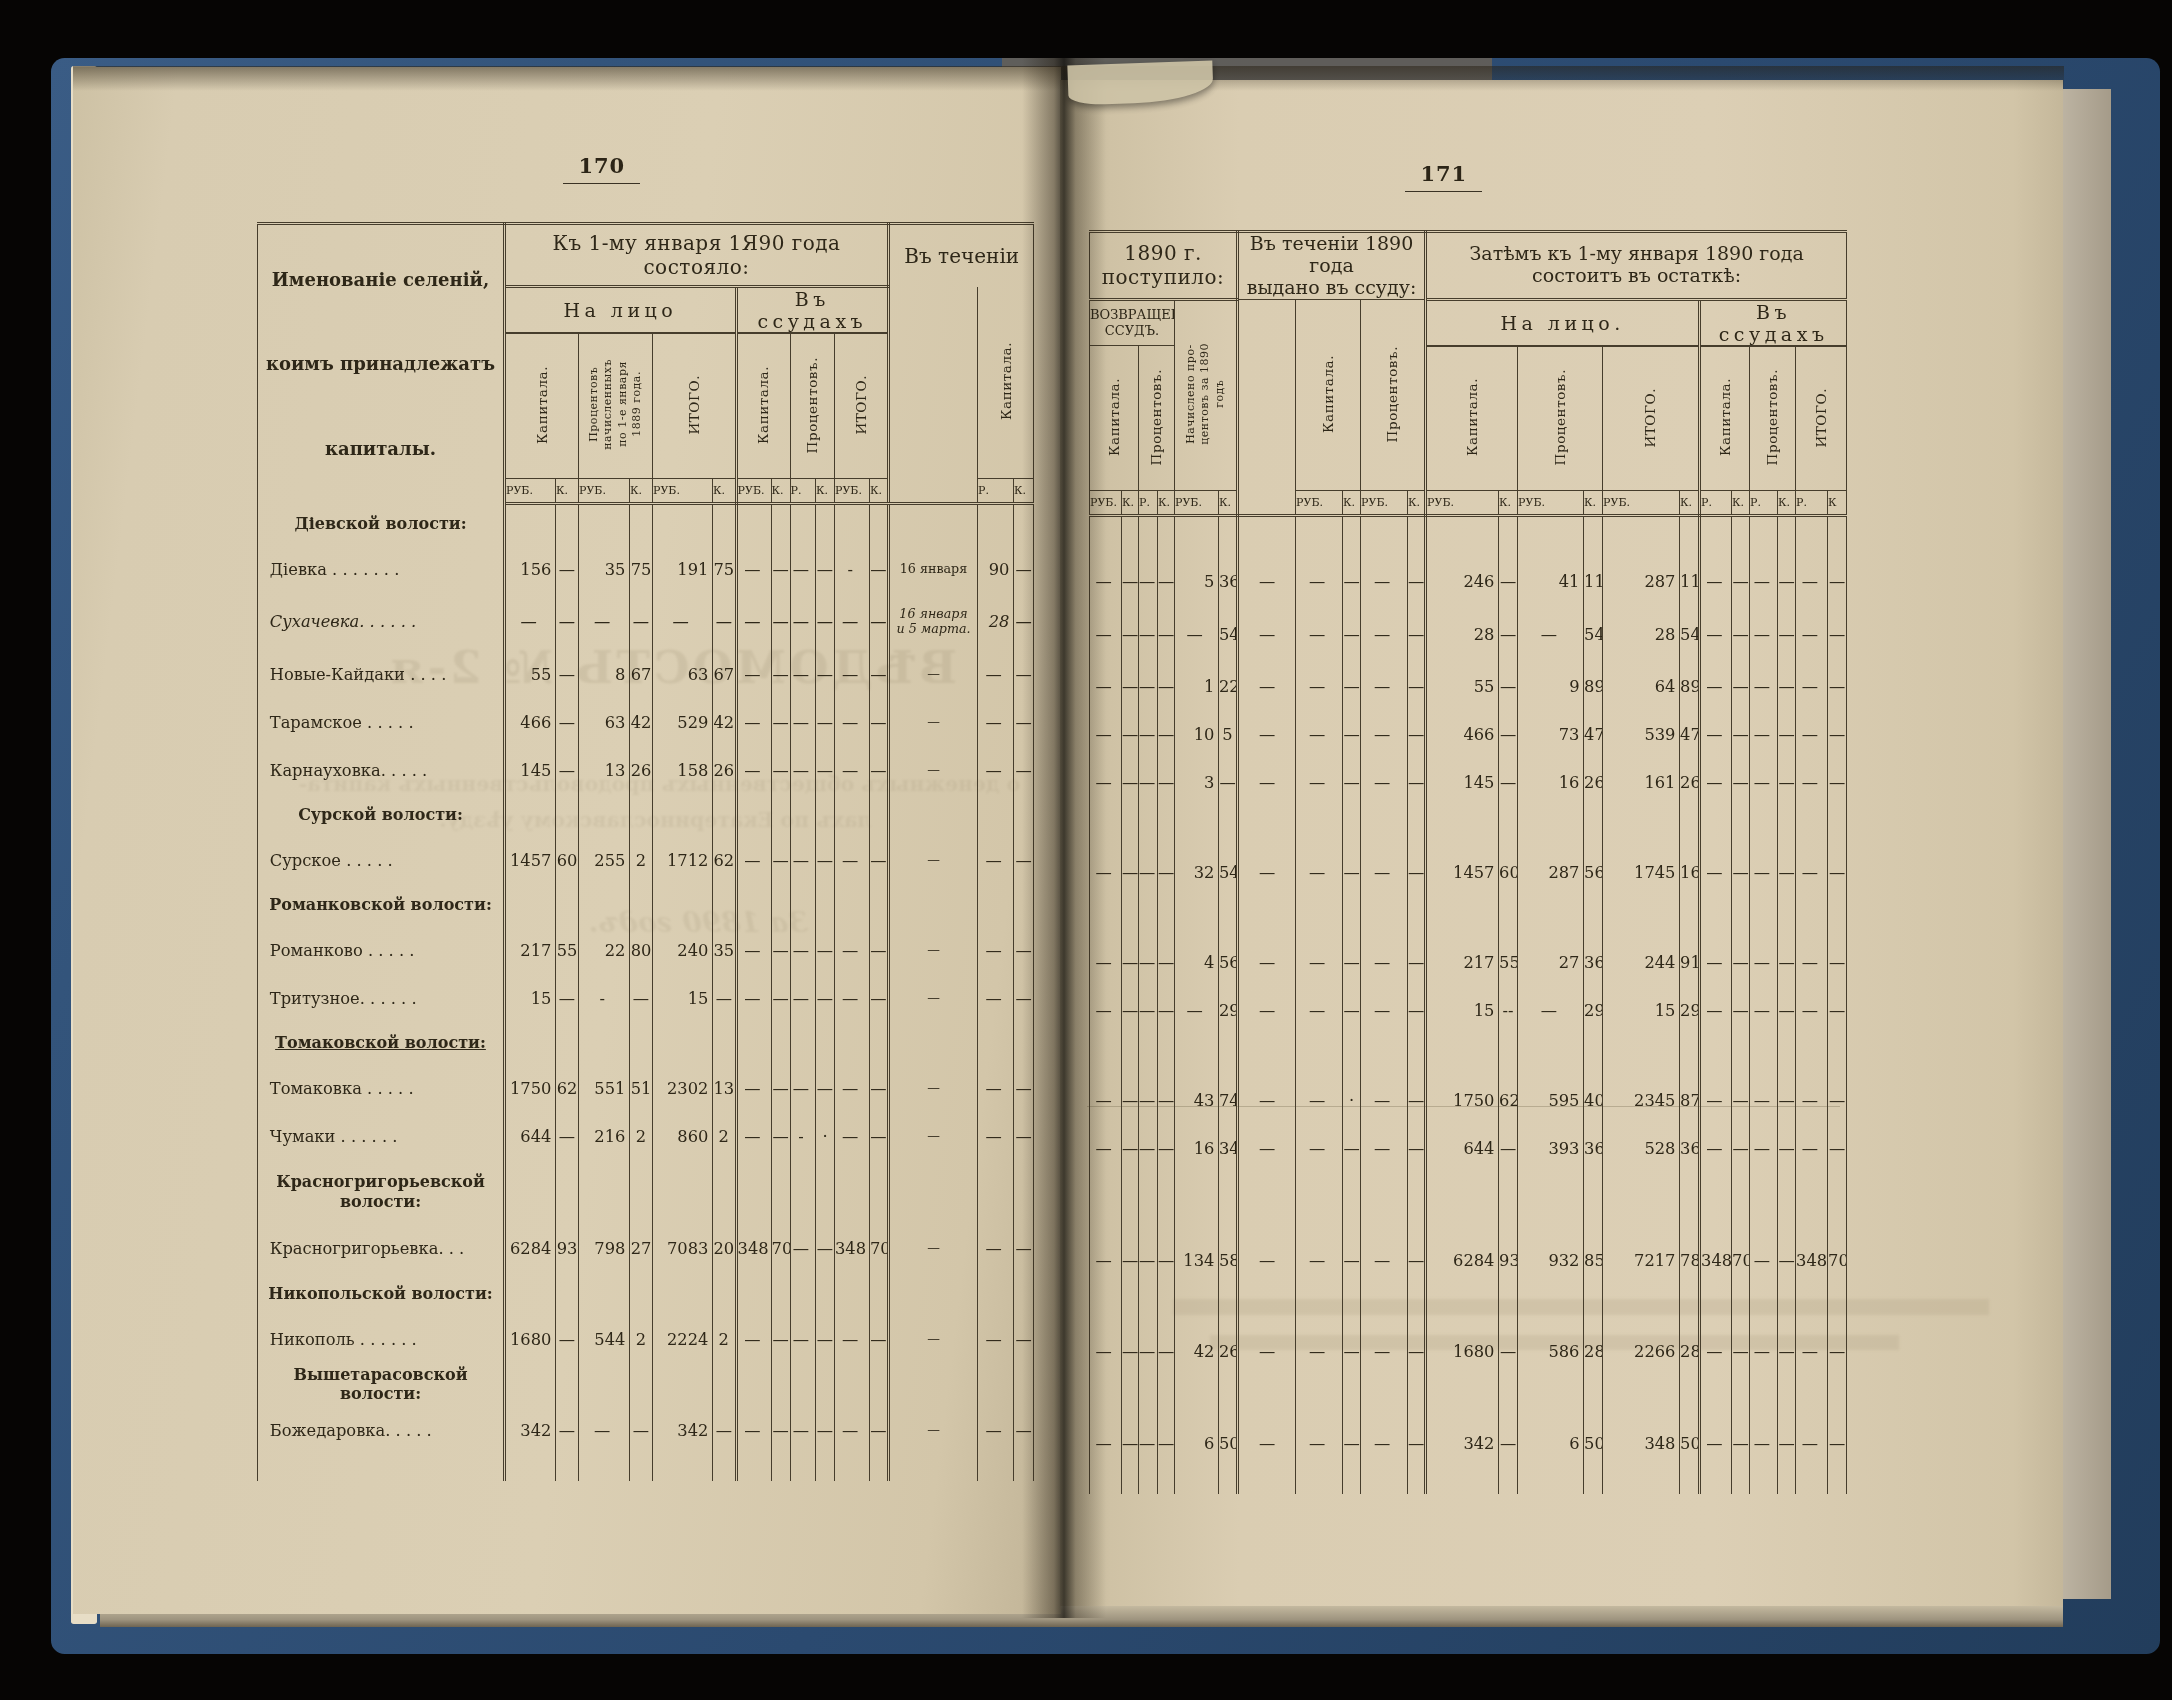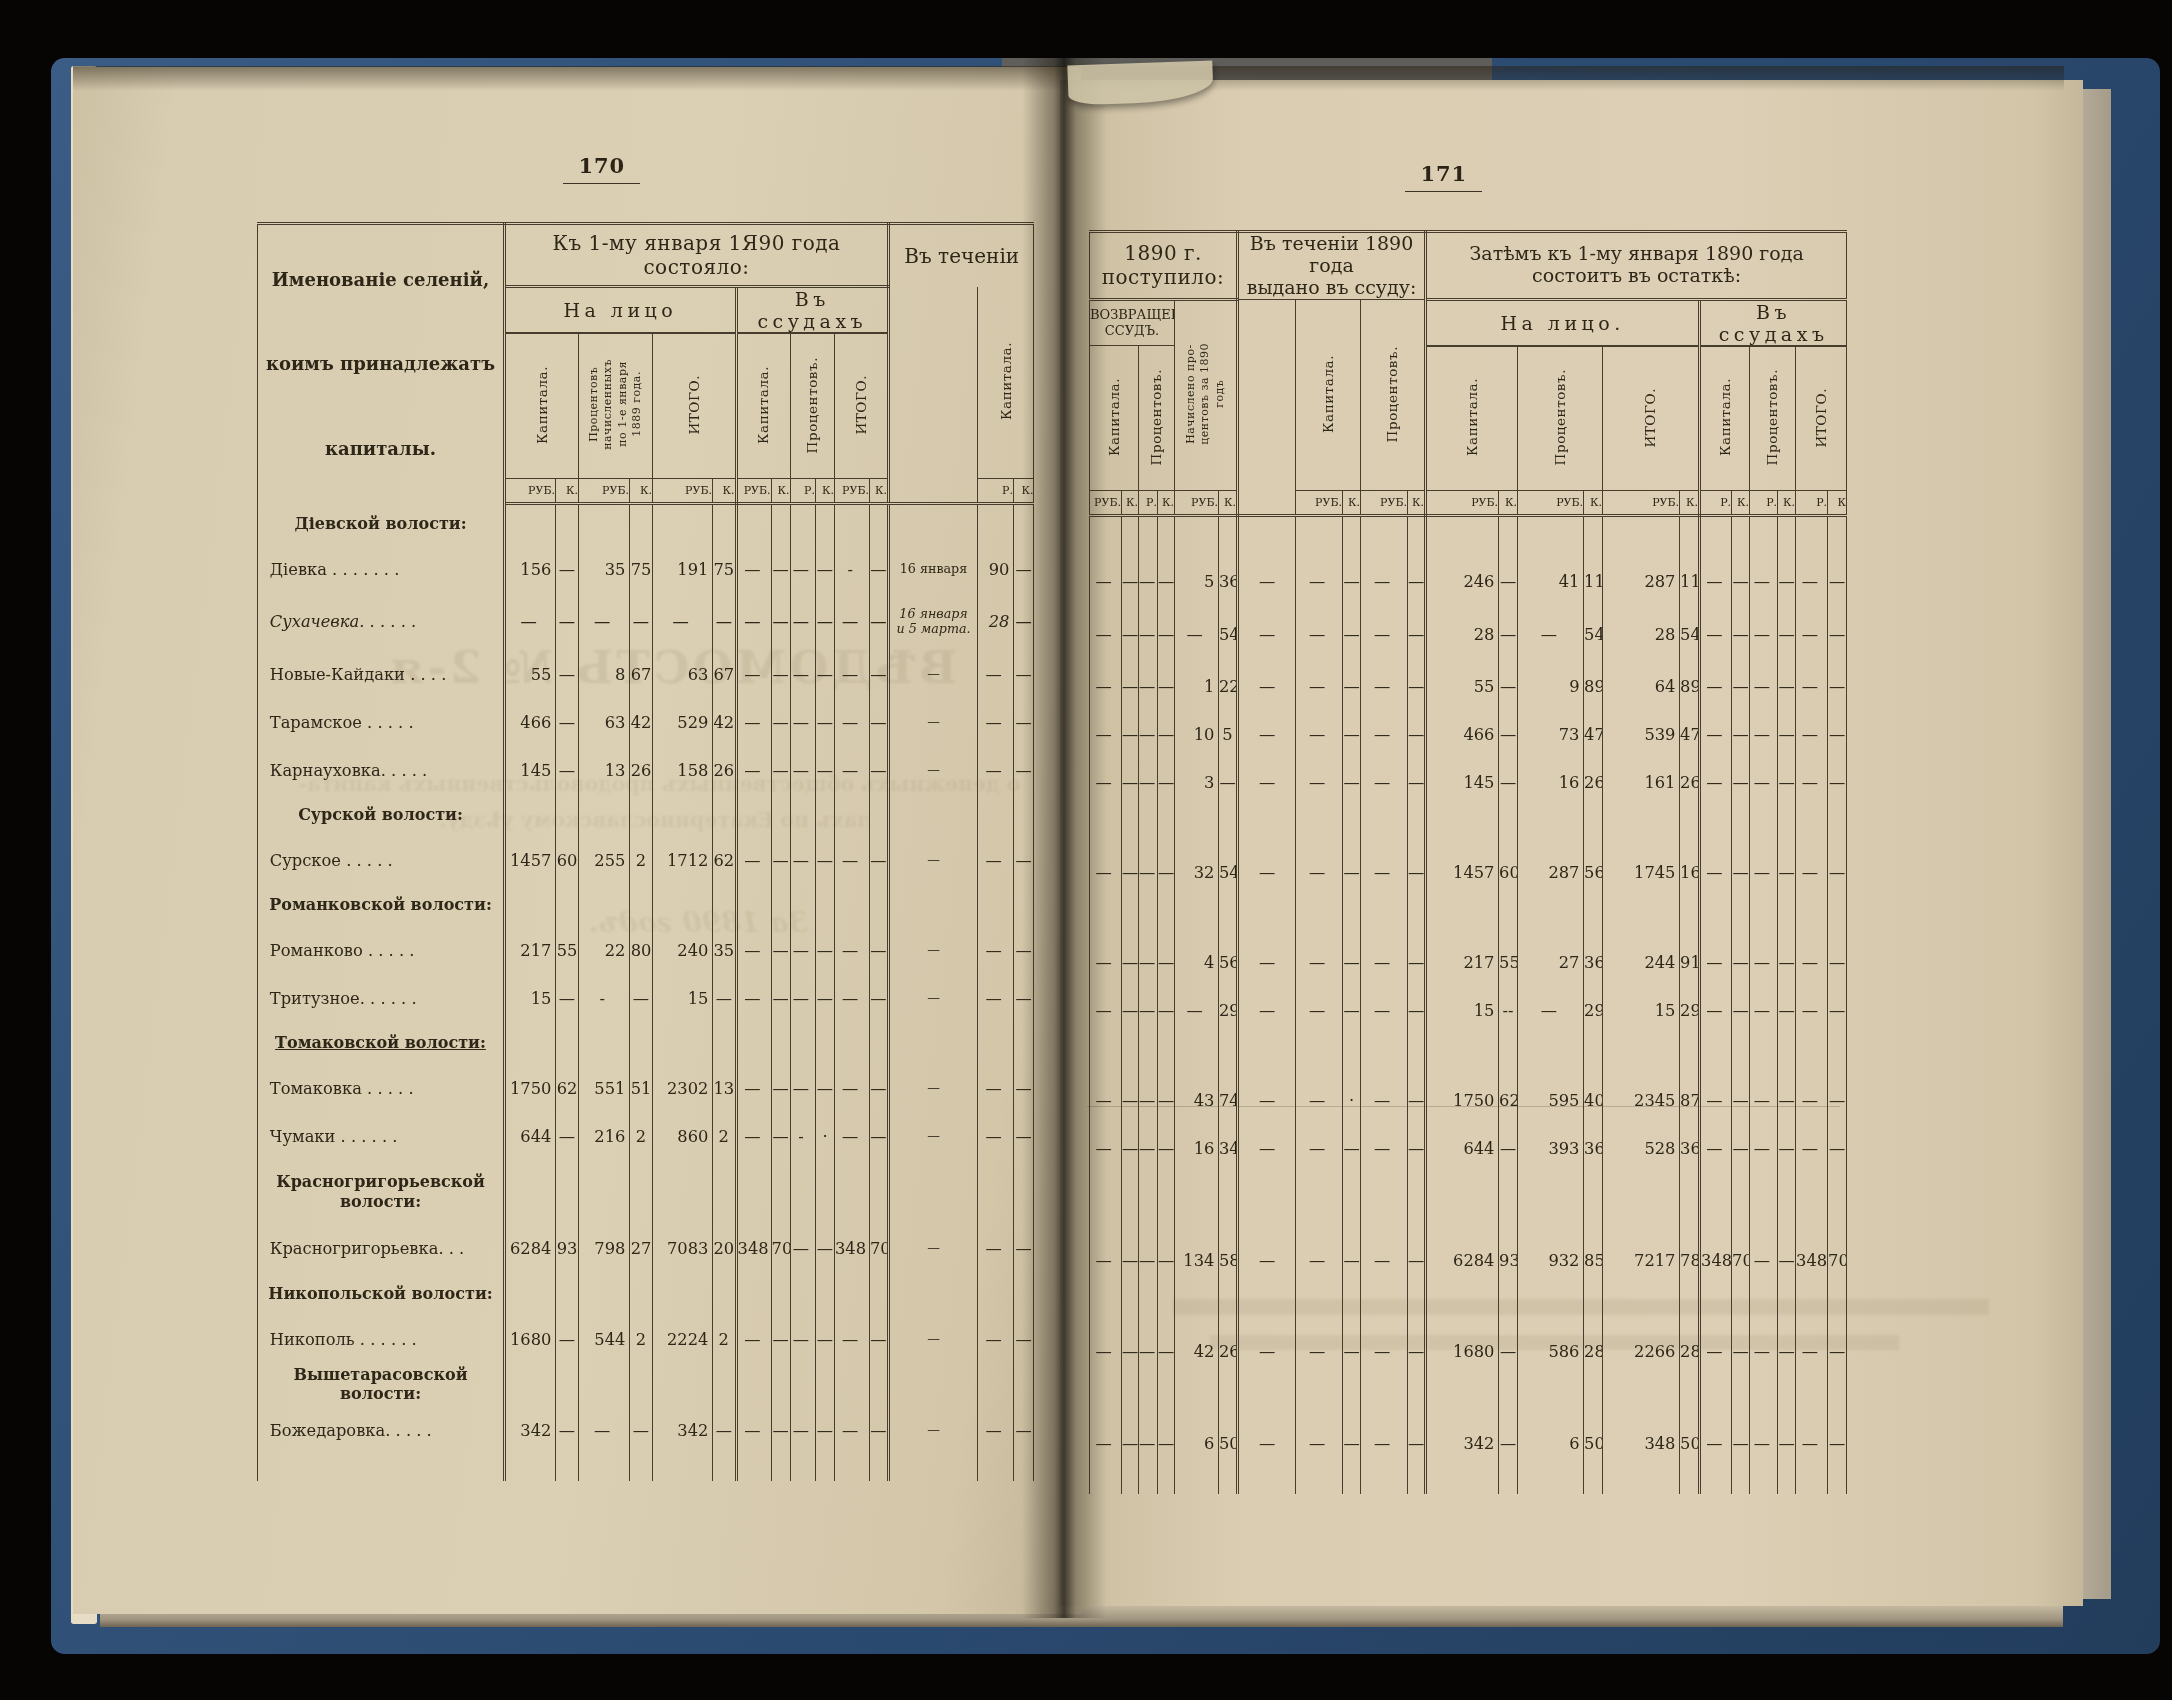--- a/index.html
+++ b/index.html
@@ -12,21 +12,21 @@
 
   
   .cover{position:absolute;left:51px;top:58px;width:2109px;height:1596px;border-radius:13.6px;
          background:linear-gradient(120deg,#3a5c85 0%,#33547b 18%,#2b4a70 55%,#223d5c 100%);}
   .tape{position:absolute;left:1002px;top:58px;width:490px;height:27px;background:#6b6254;opacity:.8;}
   .underpage-right{position:absolute;left:2061px;top:89px;width:50px;height:1510px;
          background:linear-gradient(90deg,#bdb4a3,#a59b89);}
   .page-stack-left{position:absolute;left:71px;top:66px;width:26px;height:1558px;background:#e7ddc6;border-radius:2.7px;}
   .bottom-stack{position:absolute;left:100px;top:1602px;width:1963px;height:24.5px;
          background:linear-gradient(180deg,#cfc4a9 0%,#9e947f 70%,#6e6452 100%);}
-  .page{position:absolute;padding-left:20px;}
+  .page{position:absolute;}
   .left-page{left:73px;top:67px;width:988px;height:1547px;
          background:linear-gradient(97deg,#cdc1a4 0%,#d8ccb1 9%,#dbcfb4 55%,#d3c6a9 88%,#bfb295 100%);}
   .right-page{left:1060px;top:80px;width:1003px;height:1526px;
          background:linear-gradient(90deg,#b4a88b 0%,#cfc2a5 5%,#dacdb2 18%,#dccfb5 65%,#d2c5a8 95%,#c4b79a 100%);}
   .gutter-shadow{position:absolute;left:1022px;top:58px;width:84px;height:1560px;pointer-events:none;
          background:linear-gradient(90deg,rgba(20,14,6,0) 0%,rgba(25,18,8,.42) 38%,rgba(10,8,4,.7) 50%,rgba(25,18,8,.3) 64%,rgba(20,14,6,0) 100%);}
   .top-shadow{position:absolute;left:73px;top:66px;width:1991px;height:25px;pointer-events:none;
          background:linear-gradient(180deg,rgba(38,30,16,.5),rgba(38,30,16,0));}
   .fold{position:absolute;left:1068px;top:63px;width:145px;height:40px;background:#cdc3a6;opacity:.9;
          transform:rotate(-2deg);border-radius:0 0 55% 25%;box-shadow:0 3.6px 7.3px rgba(0,0,0,.45);}
@@ -57,21 +57,21 @@
   .th-vyd{border-bottom:0.9px solid var(--ln);font-size:19px;font-weight:bold;white-space:pre-line;line-height:1.15;}
   .th-sub{border-bottom:2.7px double var(--ln);font-size:19px;letter-spacing:4.5px;}
   .th-vozvr{border-bottom:0.9px solid var(--ln);font-size:13px;font-weight:bold;white-space:pre-line;line-height:1.2;}
   .th-namecol .nh{display:flex;flex-direction:column;justify-content:space-around;height:254px;
                   font-size:18px;font-weight:bold;text-align:center;}
   th.vert{text-align:center;}
   .vlabel{writing-mode:vertical-rl;transform:rotate(180deg);white-space:pre-line;display:inline-block;
           font-size:13.6px;line-height:1.35;letter-spacing:0.5px;max-height:136px;}
   .vlabel.small{font-size:11px;line-height:1.3;}
   .unit{border-top:0.9px solid var(--ln);border-bottom:3.6px double var(--ln);
-        font-size:11px;font-weight:bold;text-align:right;}
+        font-size:11px;font-weight:bold;text-align:left;}
   .unit-nt{border-top:none;border-bottom:3.6px double var(--ln);}
   .th-date{border-bottom:3.6px double var(--ln);}
 
   
   .dtable td{font-size:16.3px;color:var(--ink);}
   td.vr{text-align:right;padding-right:3.6px;}
   td.vk{text-align:center;}
   td.dash{text-align:center;}
   td.cn{font-size:16.3px;text-align:left;padding-left:11.8px;white-space:nowrap;}
   td.cg{font-size:16px;font-weight:bold;text-align:center;white-space:pre-line;line-height:1.2;}

